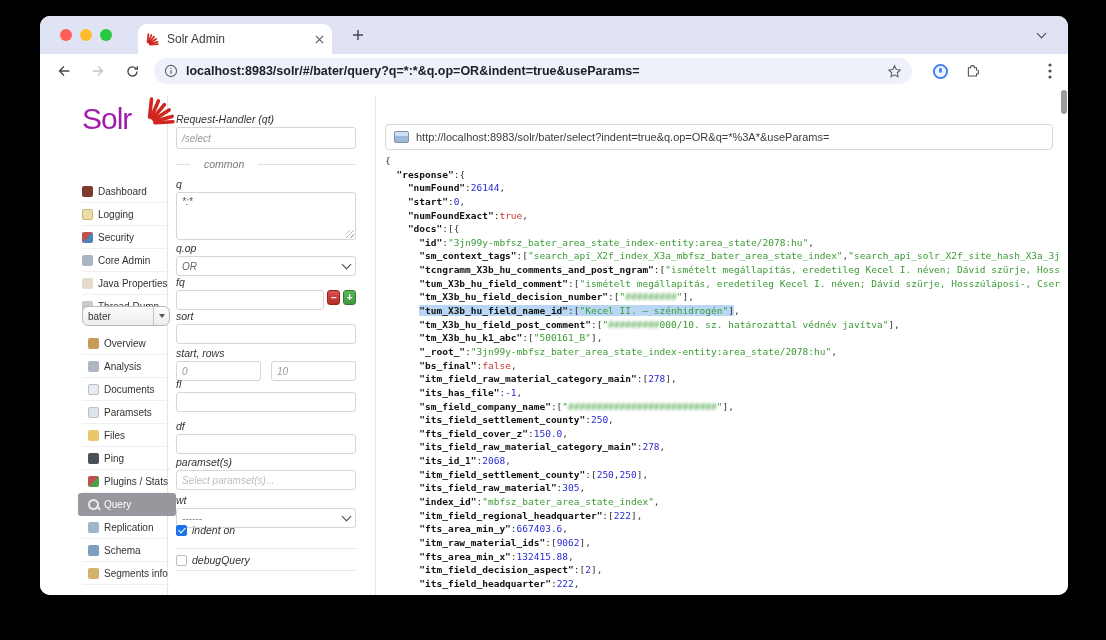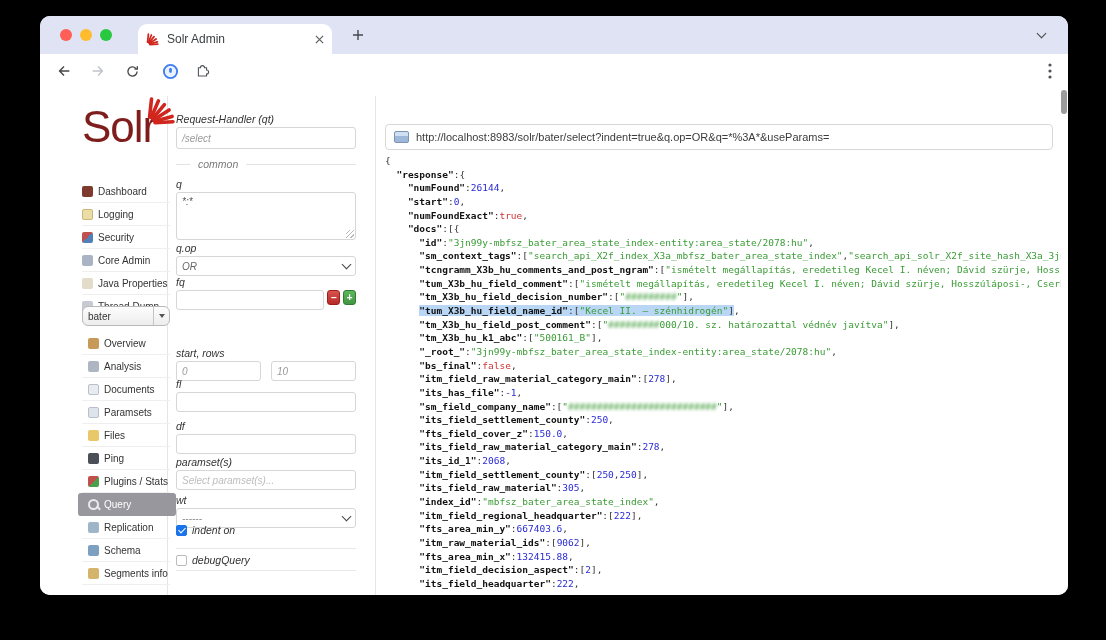--- a/index.html
+++ b/index.html
@@ -29,21 +29,21 @@
           display:flex;align-items:center;padding:0 10px;box-sizing:border-box;}
   .url-text{font-size:12.5px;font-weight:bold;color:#202124;margin-left:8px;flex:1;
             white-space:nowrap;overflow:hidden;}
   .tool-ic{display:flex;align-items:center;justify-content:center;}
   
   .content{position:absolute;left:0;top:72px;width:1028px;height:507px;background:#fff;}
   .scroll-thumb{position:absolute;right:1px;top:2px;width:6px;height:24px;background:#9b9b9b;border-radius:3px;}
   .vline{position:absolute;top:8px;bottom:0;width:1px;background:#e5e5e5;}
   
   .logo{position:absolute;left:42px;top:14px;width:110px;height:52px;}
-  .logo-text{font-size:44px;color:#7f1d1d;letter-spacing:-1px;}
+  .logo-text{font-size:30px;color:#a21caf;letter-spacing:-1px;}
   .logo-rays{position:absolute;left:64px;top:-8px;}
   .nav{position:absolute;left:42px;width:88px;list-style:none;margin:0;padding:0;text-align:right;}
   .main-nav{top:92px;}
   .core-nav{top:244px;}
   .nav-row{height:22px;display:flex;align-items:center;gap:5px;border-bottom:1px solid #efefef;
            font-size:10px;color:#333;white-space:nowrap;cursor:pointer;}
   .core-nav .nav-row{padding-left:6px;}
   .nav-row.active{background:#97979d;color:#fff;border-radius:3px;border-bottom-color:#97979d;
                   margin-left:-4px;padding-left:10px;margin-right:-6px;}
   .nav-ic{width:11px;height:11px;border-radius:2px;flex:none;}
@@ -78,21 +78,21 @@
   .fin{box-sizing:border-box;width:100%;height:20px;border:1px solid #d6d6d6;border-radius:3px;
        background:#fff;font-size:10px;color:#666;padding:0 5px;display:flex;align-items:center;}
   .fin.tall{height:22px;}
   .gray{color:#9a9a9a;}
   .ph{color:#bdbdbd;}
   .ftextarea{box-sizing:border-box;width:100%;height:48px;border:1px solid #d6d6d6;border-radius:3px;
              font-size:10px;color:#555;padding:3px 5px;position:relative;}
   .grip{position:absolute;right:1px;bottom:1px;width:8px;height:8px;
         background:repeating-linear-gradient(-45deg,transparent 0 2px,#b9b9b9 2px 3px);}
   .fselect{justify-content:space-between;}
-  .legend{display:flex;align-items:center;color:#7a7a7a;font-size:10.5px;gap:8px;}
+  .legend{display:flex;align-items:center;color:#7a7a7a;font-size:10.5px;gap:14px;}
   .legend .ll{width:14px;height:1px;background:#e2e2e2;}
   .legend .lr{flex:1;height:1px;background:#e2e2e2;}
   .fqrow{display:flex;align-items:flex-start;gap:3px;}
   .fqrow .fin{width:148px;flex:none;}
   .mini-btn{width:13px;height:13px;border-radius:3px;color:#fff;font-size:10px;font-weight:bold;
             display:flex;align-items:center;justify-content:center;line-height:1;}
   .btn-minus{background:linear-gradient(#d9534f,#b52b27);border:1px solid #9f1f1b;}
   .btn-plus{background:linear-gradient(#5cb85c,#419641);border:1px solid #337a33;}
   .pairrow{display:flex;gap:10px;}
   .pairrow .fin{width:85px;}
@@ -170,20 +170,30 @@
         <svg width="16" height="16" viewBox="0 0 18 18">
           <path d="M3 9h11M9 4l5 5-5 5" fill="none" stroke="#c0c3c9" stroke-width="1.6"></path>
         </svg>
       </div>
       <div class="navbtn">
         <svg width="15" height="15" viewBox="0 0 18 18">
           <path d="M14.5 9a5.5 5.5 0 1 1-1.6-3.9" fill="none" stroke="#474747" stroke-width="1.6"></path>
           <path d="M14.8 2.6v3.4h-3.4" fill="none" stroke="#474747" stroke-width="1.6"></path>
         </svg>
       </div>
+      <div class="urlbar">
+        <svg width="14" height="14" viewBox="0 0 16 16">
+          <circle cx="8" cy="8" r="6.4" fill="none" stroke="#5f6368" stroke-width="1.3"></circle>
+          <path d="M8 7v4M8 4.6v1.2" stroke="#5f6368" stroke-width="1.4"></path>
+        </svg>
+        <span class="url-text">localhost:8983/solr/#/bater/query?q=*:*&amp;q.op=OR&amp;indent=true&amp;useParams=</span>
+        <svg width="15" height="15" viewBox="0 0 18 18">
+          <path d="M9 2.2l2.1 4.3 4.7.7-3.4 3.3.8 4.7L9 13 4.8 15.2l.8-4.7L2.2 7.2l4.7-.7z" fill="none" stroke="#5f6368" stroke-width="1.3"></path>
+        </svg>
+      </div>
       <div class="tool-ic" style="margin-left:20px">
         <svg width="17" height="17" viewBox="0 0 18 18">
           <circle cx="9" cy="9" r="7" fill="#eaf1ff" stroke="#3d7df0" stroke-width="2"></circle>
           <rect x="7.6" y="5.4" width="2.8" height="5" rx="1.2" fill="#3d7df0"></rect>
         </svg>
       </div>
       <div class="tool-ic" style="margin-left:16px">
         <svg width="16" height="16" viewBox="0 0 20 20">
           <path d="M4 7h3c0-1.8 1.3-3.1 3-3.1S13 5.2 13 7h3v3.2c1.7 0 3 1.3 3 3s-1.3 3-3 3V19H4z" transform="scale(.85) translate(1,0)" fill="none" stroke="#50545a" stroke-width="1.6"></path>
         </svg>
@@ -316,20 +326,24 @@
             </div>
         </div>
         <div class="fgroup" style="top:163px">
           <div class="flabel">fq</div>
           <div class="fqrow">
             <div class="fin"></div>
             <div class="mini-btn btn-minus">−</div>
             <div class="mini-btn btn-plus">+</div>
           </div>
         </div>
+        <div class="fgroup" style="top:197px">
+          <div class="flabel">sort</div>
+          <div class="fin"></div>
+        </div>
         <div class="fgroup" style="top:234px">
           <div class="flabel">start, rows</div>
           <div class="pairrow">
             <div class="fin gray">0</div>
             <div class="fin gray">10</div>
           </div>
         </div>
         <div class="fgroup" style="top:265px">
           <div class="flabel">fl</div>
           <div class="fin"></div>

